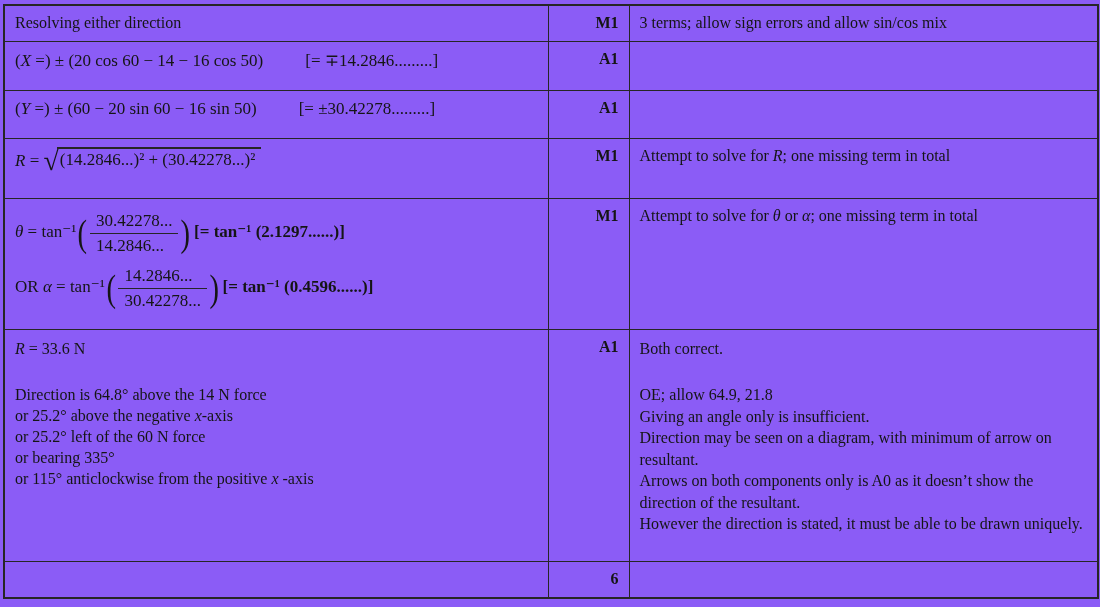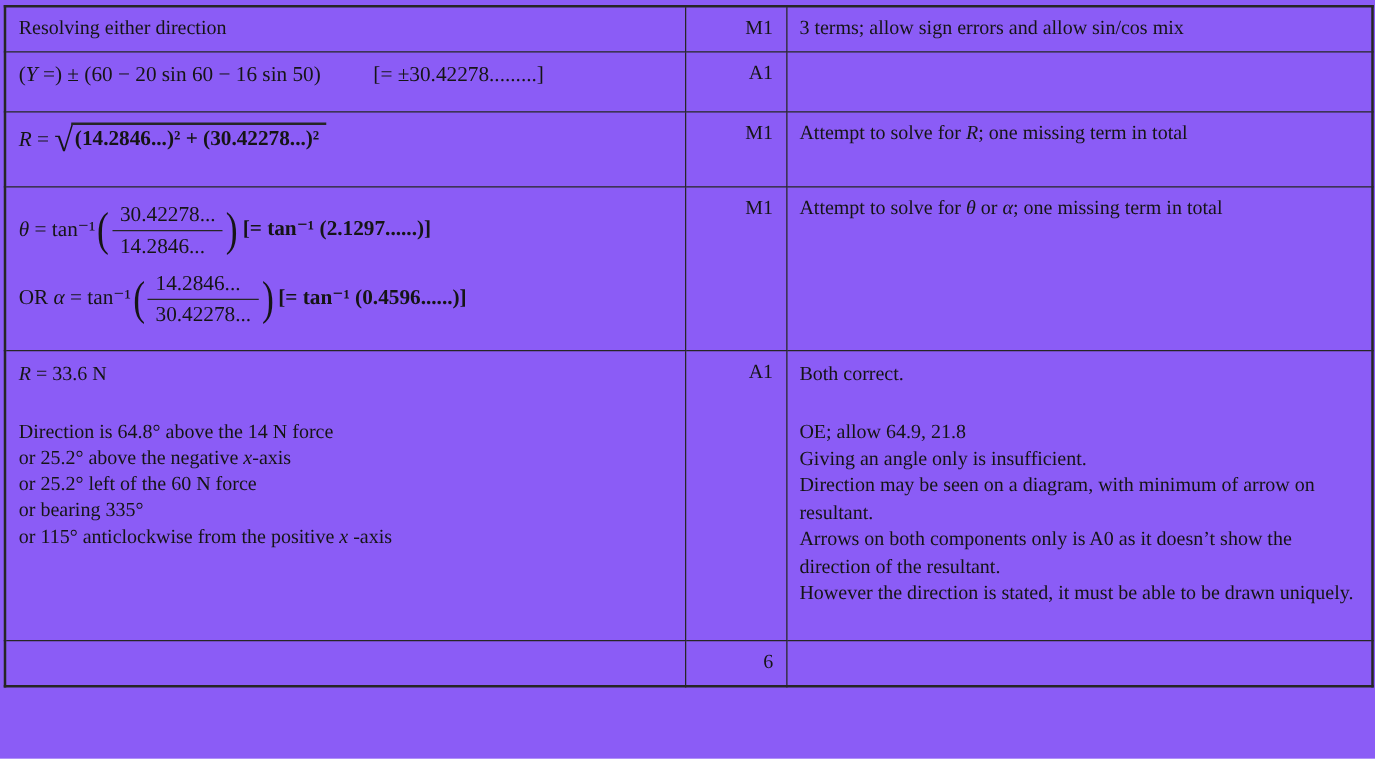--- a/index.html
+++ b/index.html
@@ -35,35 +35,35 @@
   tr.r2 { height: 49px; }
   tr.r3 { height: 48px; }
   tr.r4 { height: 60px; }
   tr.r5 { height: 131px; }
   tr.r6 { height: 232px; }
   tr.r7 { height: 37px; }
 
   td.mark-cell {
     text-align: right;
     padding-right: 13px;
-    font-weight: normal;
+    font-weight: bold;
     font-size: 16px;
   }
   td.work-cell { padding-left: 10px; }
   td.vmid { vertical-align: middle; }
 
   .formula {
     font-size: 17px;
     white-space: nowrap;
   }
   .ivar { font-style: italic; }
   .fresult { margin-left: 42px; }
 
   
-  .sqrt { display: inline-block; white-space: nowrap; font-weight: bold; }
+  .sqrt { display: inline-block; white-space: nowrap; }
   .sqrt-sign {
     font-size: 28px;
     line-height: 1;
     vertical-align: -4px;
     letter-spacing: -2px;
   }
   .radicand {
     display: inline-inline-block;
     display: inline-block;
     border-top: 2px solid #262626;
@@ -120,20 +120,31 @@
         <span>Resolving either direction</span>
       </td>
       <td class="mark-cell">
         <span>M1</span>
       </td>
       <td class="comment-cell">
         <span>3 terms; allow sign errors and allow sin/cos mix</span>
       </td>
     </tr>
 
+    <tr class="r2">
+      <td class="work-cell vmid">
+        <div class="formula"><span>(</span><span class="ivar">X</span><span> =) ± (20 cos 60 − 14 − 16 cos 50)</span><span class="fresult">[= ∓14.2846.........]</span></div>
+      </td>
+      <td class="mark-cell">
+        <span>A1</span>
+      </td>
+      <td class="comment-cell">
+        <span></span>
+      </td>
+    </tr>
 
     <tr class="r3">
       <td class="work-cell vmid">
         <div class="formula"><span>(</span><span class="ivar">Y</span><span> =) ± (60 − 20 sin 60 − 16 sin 50)</span><span class="fresult">[= ±30.42278.........]</span></div>
       </td>
       <td class="mark-cell">
         <span>A1</span>
       </td>
       <td class="comment-cell">
         <span></span>

